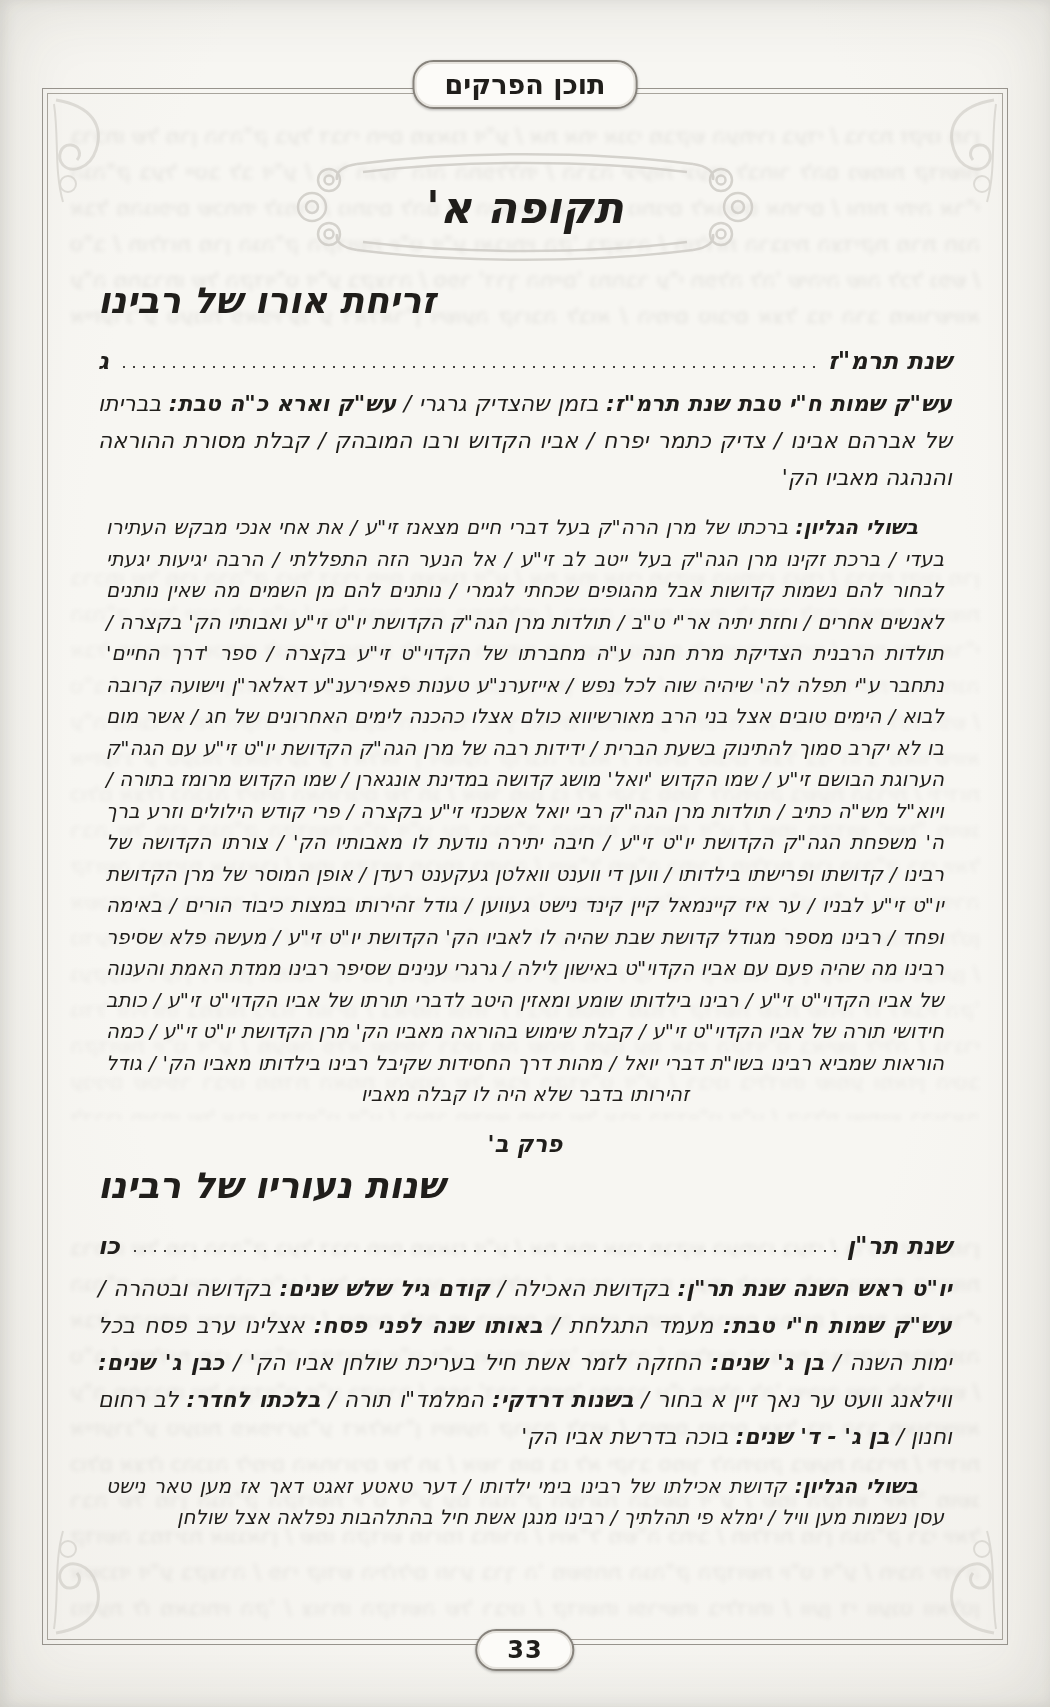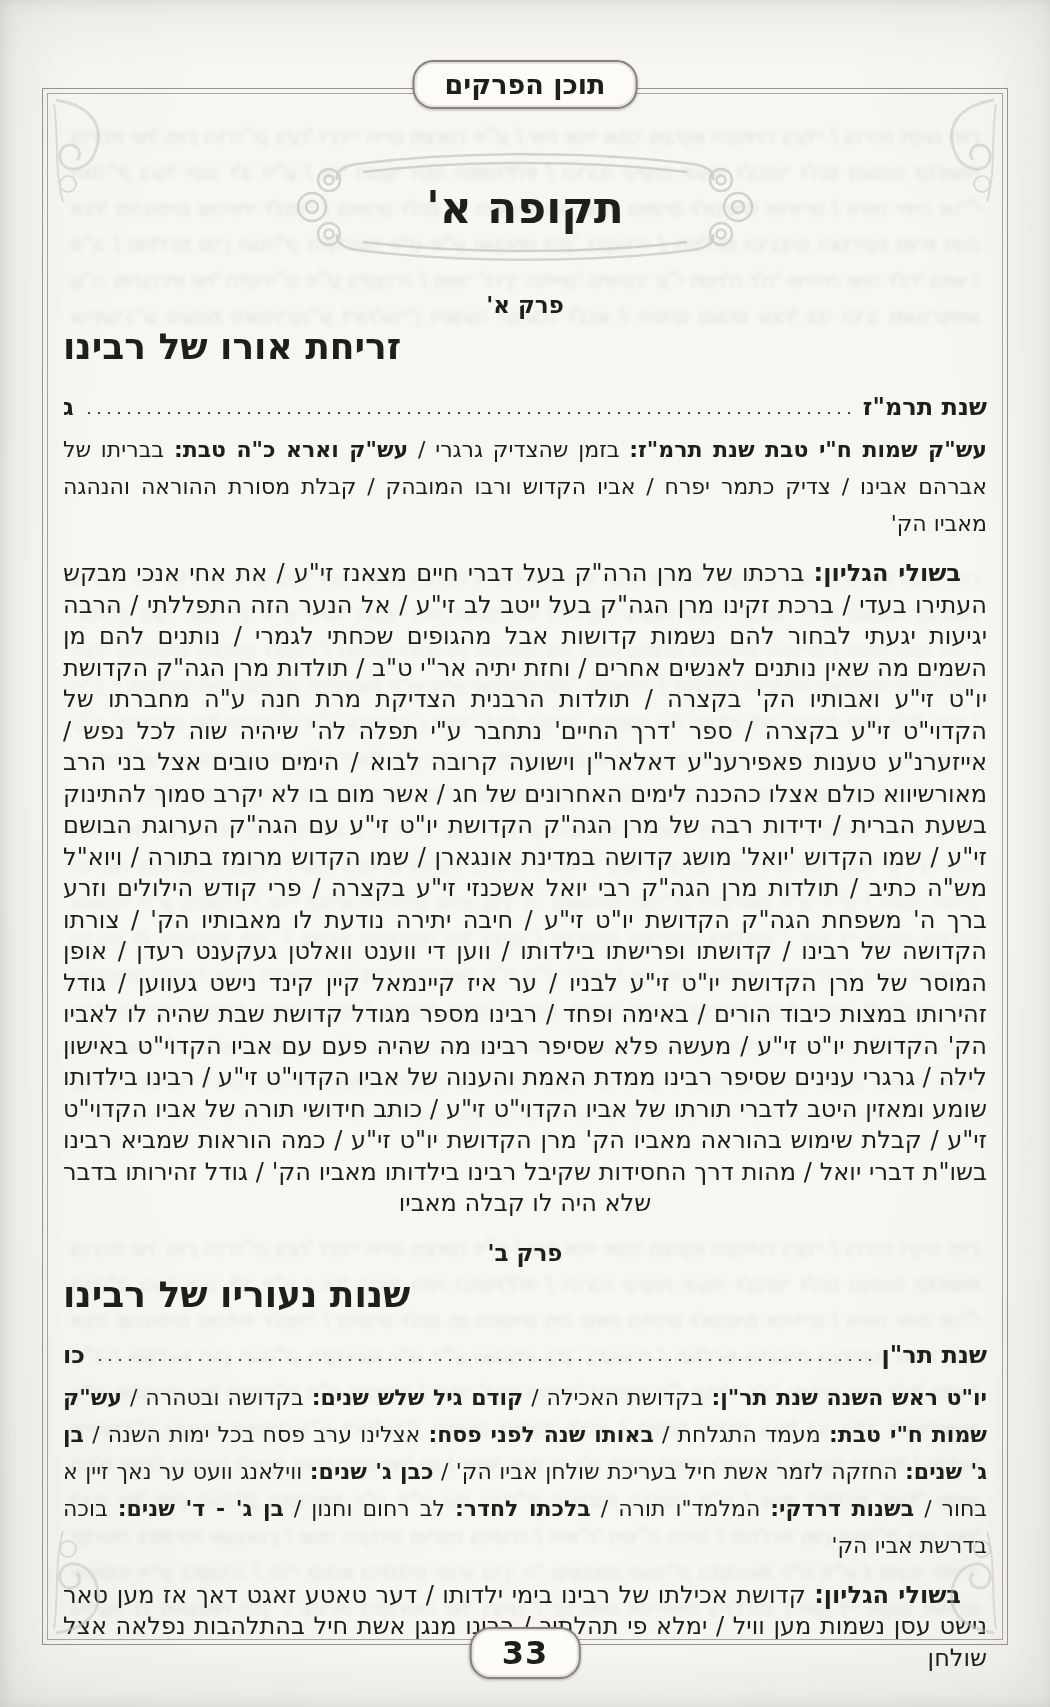--- a/index.html
+++ b/index.html
@@ -23,23 +23,23 @@
   .corner.bl{left:48px;bottom:68px;transform:scaleY(-1);}
   .corner.br{right:48px;bottom:68px;transform:scale(-1,-1);}
   
   .badge{
     position:absolute;left:50%;transform:translateX(-50%);
     background:#fcfbf8;border:2px solid #87837c;border-radius:21px;
     box-shadow:0 1px 3px rgba(0,0,0,.28), inset 0 0 0 2px #e6e3dd;
     z-index:3;text-align:center;
   }
   .badge.header{top:60px;padding:7px 30px;font-size:27px;font-weight:bold;}
-  .badge.footer{bottom:28px;padding:5px 30px;font-size:32px;font-weight:bold;letter-spacing:1px;}
+  .badge.footer{bottom:36px;padding:5px 30px;font-size:24px;font-weight:bold;letter-spacing:1px;}
   
-  .content{position:absolute;inset:0;padding:0 63px;direction:rtl;z-index:1;}
+  .content{position:absolute;inset:0;padding:0 98px;direction:rtl;z-index:1;font-style:italic;}
   
   .ghost{
     position:absolute;left:70px;right:70px;overflow:hidden;
     transform:scaleX(-1);filter:blur(2px);
     font-size:21px;line-height:36px;text-align:justify;
     color:#56524a;direction:rtl;pointer-events:none;z-index:0;
   }
   .ghost.g1{top:118px;height:210px;opacity:.12;}
   .ghost.g2{top:560px;height:560px;opacity:.07;}
   .ghost.g3{top:1230px;height:400px;opacity:.10;}
@@ -52,21 +52,21 @@
   }
   .kicker{margin-top:20px;text-align:center;font-size:23px;font-weight:bold;}
   .chapter-title{margin-top:8px;text-align:left;font-size:36px;font-weight:bold;}
   .toc-line{display:flex;align-items:baseline;margin-top:26px;font-size:24px;font-weight:bold;}
   .toc-dots{
     flex:1;height:1em;margin:0 10px;align-self:flex-end;
     background-image:radial-gradient(circle,#43413d 1.2px,transparent 1.5px);
     background-size:10px 10px;background-repeat:repeat-x;background-position:0 75%;
   }
   .summary{margin:10px 0 0;font-size:22px;line-height:37px;text-align:justify;}
-  .note{margin:16px 0 0;font-size:24px;line-height:31.5px;text-align:justify;text-indent:26px;}
+  .note{margin:16px 8px 0;font-size:20px;line-height:31.5px;text-align:justify;text-indent:26px;}
   .note.centered-last{text-align-last:center;}
   .seg-b{font-weight:bold;}
 </style>
 </head>
 <body>
 
 <div class="scan-page">
 
   <div class="frame"></div>
 
@@ -136,21 +136,20 @@
           <circle cx="453" cy="65" r="14"></circle>
             <circle cx="453" cy="65" r="6"></circle>
           <circle cx="436" cy="92" r="11"></circle>
             <circle cx="436" cy="92" r="4.5"></circle>
           <path d="M408,22 C422,24 430,30 428,38 M408,108 C422,106 430,100 428,92"></path>
         </g>
       </svg>
       <div class="section-title">תקופה א'</div>
     </div>
 
-    <div class="kicker">פרק א'</div>
     <div class="chapter-title">זריחת אורו של רבינו</div>
 
     <div class="toc-line">
       <span class="toc-year">שנת תרמ"ז</span>
       <span class="toc-dots"></span>
       <span class="toc-page">ג</span>
     </div>
 
     <p class="summary"><span class="seg-b">עש"ק שמות ח"י טבת שנת תרמ"ז:</span><span> בזמן שהצדיק גרגרי / </span><span class="seg-b">עש"ק וארא כ"ה טבת:</span><span> בבריתו של אברהם אבינו / צדיק כתמר יפרח / אביו הקדוש ורבו המובהק / קבלת מסורת ההוראה והנהגה מאביו הק'</span></p>
 

